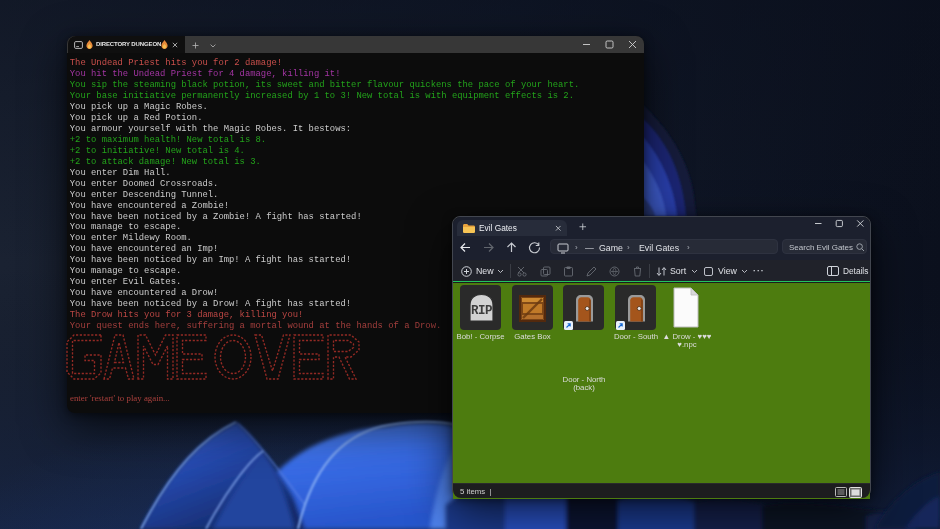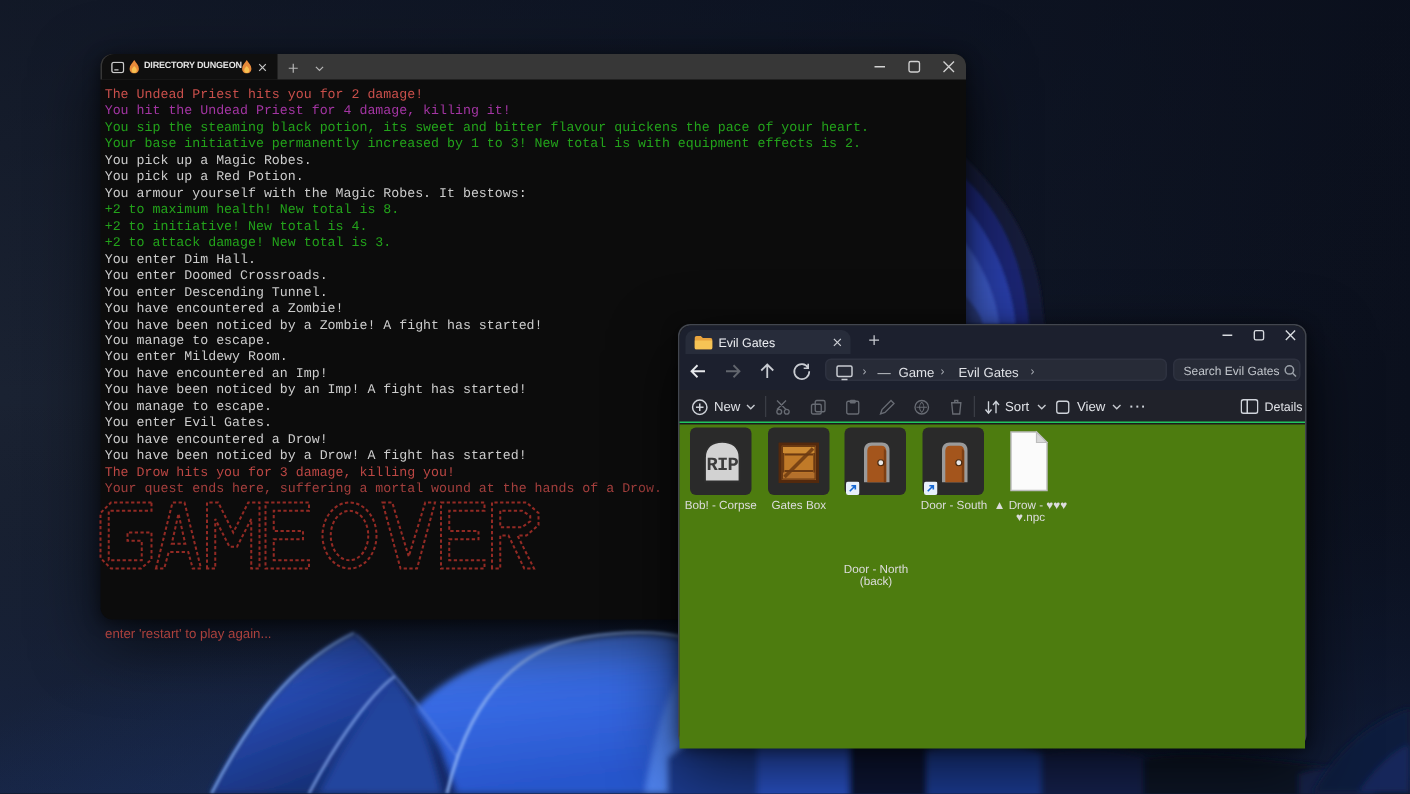--- a/index.html
+++ b/index.html
@@ -10,21 +10,21 @@
 #term{position:absolute;left:67px;top:36px;width:577px;height:377px;border-radius:8px;
   background:#0c0c0c;box-shadow:0 14px 44px rgba(0,0,0,.65), 0 2px 10px rgba(0,0,0,.5);}
 #ttitle{position:absolute;left:0;top:0;width:100%;height:17px;background:#373737;border-radius:8px 8px 0 0;}
 #ttab{position:absolute;left:1px;top:0;width:117px;height:17px;background:#0f0f0f;border-radius:8px 0 0 0;}
 #ttab .tx{position:absolute;left:28px;top:4.6px;font-size:6px;font-weight:bold;color:#e4e4e4;letter-spacing:-.12px;white-space:nowrap;}
 .wbtn{position:absolute;top:0;width:23px;height:17px;}
 #tpre{position:absolute;left:2.8px;top:22.2px;margin:0;font-family:"Liberation Mono",monospace;
   font-size:8.85px;line-height:10.95px;color:#cccccc;white-space:pre;}
 .r1{color:#c94f4b;} .mg{color:#a335a3;margin-top:40px;} .gr{color:#23a31b;text-align:center;} .r2{color:#bc4744;} .r3{color:#a43f3d;}
 #goart{position:absolute;left:-2px;top:297px;}
-#restart{position:absolute;left:3px;top:357px;font-family:Liberation Sans, sans-serif;font-size:8.85px;color:#ab413d;margin-top:24px;}
+#restart{position:absolute;left:3px;top:357px;font-family:Liberation Serif, serif;font-size:8.85px;color:#ab413d;}
 
 #exp{position:absolute;left:452px;top:216px;width:419px;height:282px;border-radius:8px;
   background:#1c1c1d;box-shadow:0 16px 44px rgba(0,0,0,.65), 0 2px 10px rgba(0,0,0,.5);
   border:1px solid #42464f;}
 #etabs{position:absolute;left:0;top:0;width:100%;height:19px;background:#1c202e;border-radius:8px 8px 0 0;}
 #etab{position:absolute;left:4px;top:3px;width:110px;height:16px;background:#272c3a;border-radius:6px 6px 0 0;}
 #etab .tx{position:absolute;left:22px;top:3.4px;font-size:8.3px;color:#eceef2;}
 #eaddr{position:absolute;left:0;top:19px;width:100%;height:24px;background:#1c202e;}
 .abox{position:absolute;top:2.5px;height:15.5px;background:#272b37;border-radius:4px;border:1px solid #2e3240;}
 #etools{position:absolute;left:0;top:43px;width:100%;height:22px;background:#20222a;border-bottom:1px solid #22c55e;}
@@ -381,14 +381,25 @@
     <svg style="position:absolute;left:220px;top:3.5px" width="26" height="41" viewBox="0 0 26 41">
       <path d="M1,1 H18 L25,8 V40 H1 Z" fill="#fbfbfb" stroke="#bdbdbd" stroke-width="1"></path>
       <path d="M18,1 V8 H25 Z" fill="#d8d8d8" stroke="#bdbdbd" stroke-width=".8"></path>
     </svg>
     <div class="lbl" style="left:27.5px;top:49.5px;">Bob! - Corpse</div>
     <div class="lbl" style="left:79.5px;top:49.5px;">Gates Box</div>
     <div class="lbl" style="left:131px;top:49.5px;margin-top:43px;">Door - North<br>(back)</div>
     <div class="lbl" style="left:183px;top:49.5px;">Door - South</div>
     <div class="lbl" style="left:234px;top:49.5px;">▲ Drow - ♥♥♥<br>♥.npc</div>
   </div>
+  <div id="estatus">
+    <div style="position:absolute;left:7px;top:3px;font-size:7.8px;color:#cfcfcf;">5 items&nbsp;&nbsp;|</div>
+    <svg style="position:absolute;right:23px;top:2.5px" width="12" height="10" viewBox="0 0 12 10">
+          <rect x=".5" y=".5" width="11" height="9" rx="1" fill="none" stroke="#b9b9b9" stroke-width="1"></rect>
+          <path d="M2.5,3 H9.5 M2.5,5 H9.5 M2.5,7 H9.5" stroke="#b9b9b9" stroke-width=".8"></path>
+        </svg>
+    <svg style="position:absolute;right:8px;top:2.5px" width="13" height="11" viewBox="0 0 13 11">
+          <rect x=".5" y=".5" width="12" height="10" rx="1" fill="#6b6b6b" stroke="#e0e0e0" stroke-width="1"></rect>
+          <rect x="2.5" y="2.5" width="8" height="6" fill="#dcdcdc"></rect>
+        </svg>
+  </div>
 </div>
 </div>
 
 </body></html>

